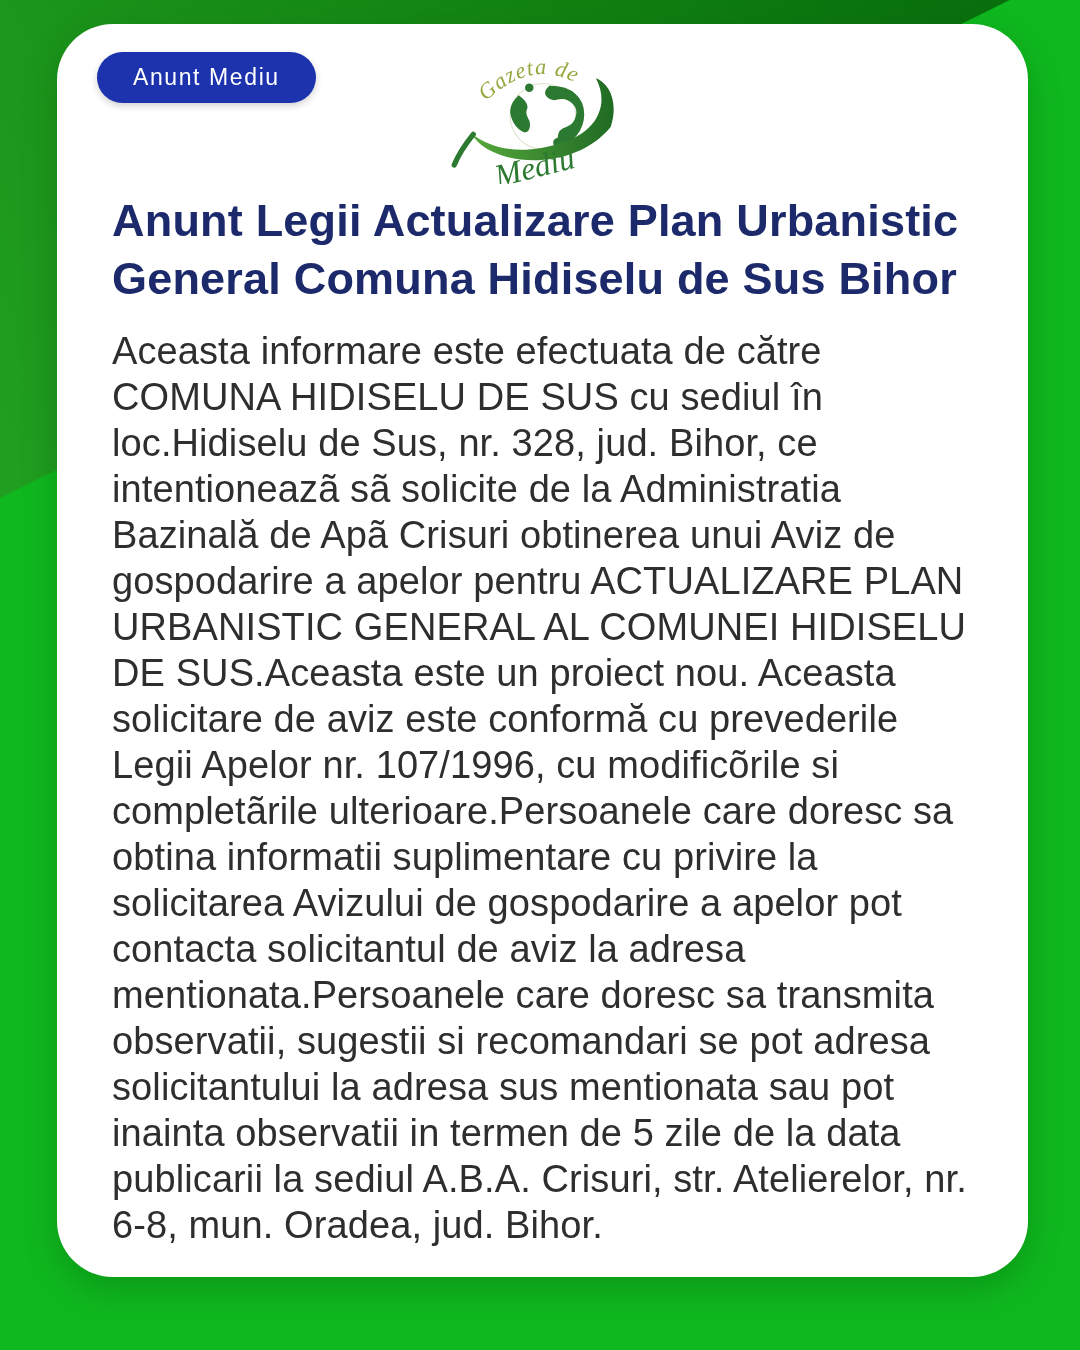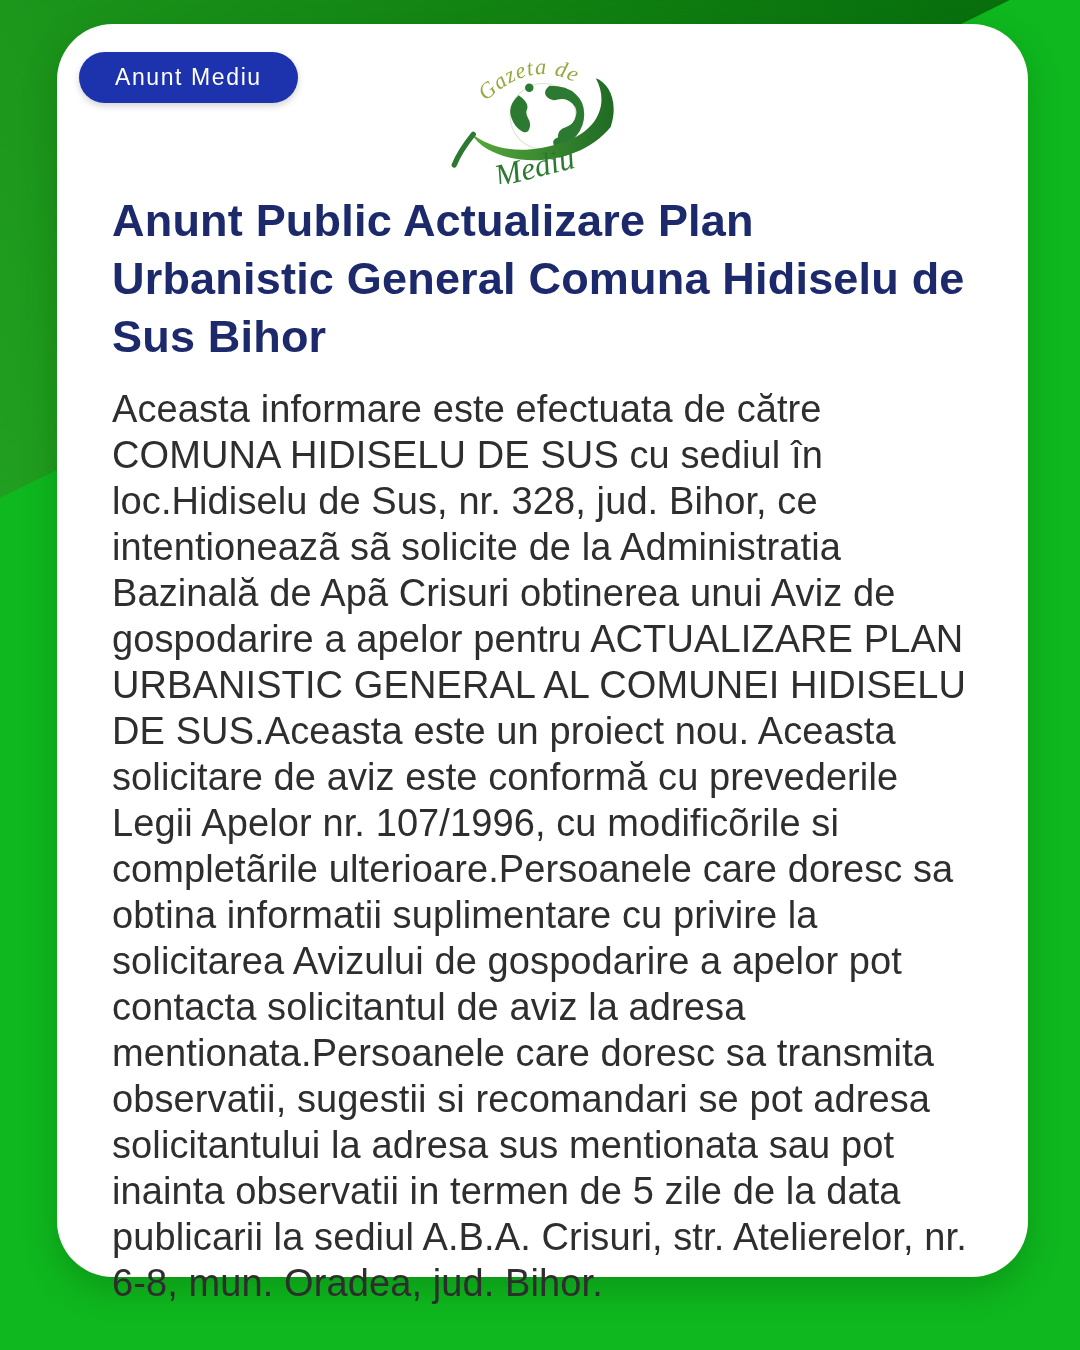--- a/index.html
+++ b/index.html
@@ -38,21 +38,21 @@
   .card {
     position:absolute;
     left:57px; top:24px;
     width:971px; height:1253px;
     background: var(--card-white);
     border-radius:56px;
     box-shadow: 0 12px 34px rgba(0,70,0,0.28);
   }
   .badge {
     position:absolute;
-    left:22px; top:28px;
+    left:40px; top:28px;
     display:inline-flex;
     align-items:center;
     justify-content:center;
     height:51px;
     padding:1px 36px;
     background: var(--badge-blue);
     border-radius:26px;
     color:#fff;
     font-size:23px;
     font-weight:500;
@@ -116,17 +116,17 @@
       <path fill="#2c7a31" d="M104 96 q-6 2 -4 7 q2 4 7 2 q4 -2 2 -6 z"></path>
     </g>
     <g>
       <path fill="url(#leafGrad)" d="M 22 92 C 40 124 118 130 154 86 C 162 62 152 44 140 40 C 153 64 142 90 108 101 C 72 113 42 108 22 92 Z"></path>
       <path d="M 24 93 C 16 103 10 112 6 122" stroke="#2c7a31" stroke-width="5" fill="none" stroke-linecap="round"></path>
     </g>
     <text x="44" y="132" transform="rotate(-14 90 124)" font-size="30" font-style="italic" font-family="'Liberation Serif', serif" fill="#2c7a31">Mediu</text>
   </svg>
 
   <div class="card-content">
-    <h1 class="page-title">Anunt Public Actualizare Plan Urbanistic General Comuna Hidiselu de Sus Bihor</h1>
+    <h1 class="page-title">Anunt Legii Actualizare Plan Urbanistic General Comuna Hidiselu de Sus Bihor</h1>
     <p class="announcement-body">Aceasta informare este efectuata de către COMUNA HIDISELU DE SUS cu sediul în loc.Hidiselu de Sus, nr. 328, jud. Bihor, ce intentioneazã sã solicite de la Administratia Bazinală de Apã Crisuri obtinerea unui Aviz de gospodarire a apelor pentru ACTUALIZARE PLAN URBANISTIC GENERAL AL COMUNEI HIDISELU DE SUS.Aceasta este un proiect nou. Aceasta solicitare de aviz este conformă cu prevederile Legii Apelor nr. 107/1996, cu modificõrile si completãrile ulterioare.Persoanele care doresc sa obtina informatii suplimentare cu privire la solicitarea Avizului de gospodarire a apelor pot contacta solicitantul de aviz la adresa mentionata.Persoanele care doresc sa transmita observatii, sugestii si recomandari se pot adresa solicitantului la adresa sus mentionata sau pot inainta observatii in termen de 5 zile de la data publicarii la sediul A.B.A. Crisuri, str. Atelierelor, nr. 6-8, mun. Oradea, jud. Bihor.</p>
   </div>
 
 </div>
 
 </body></html>

